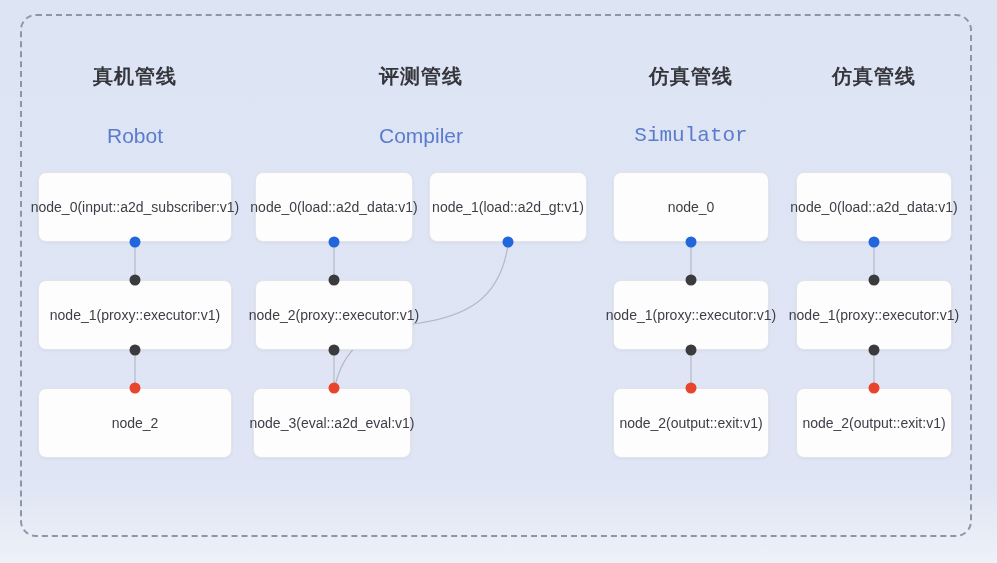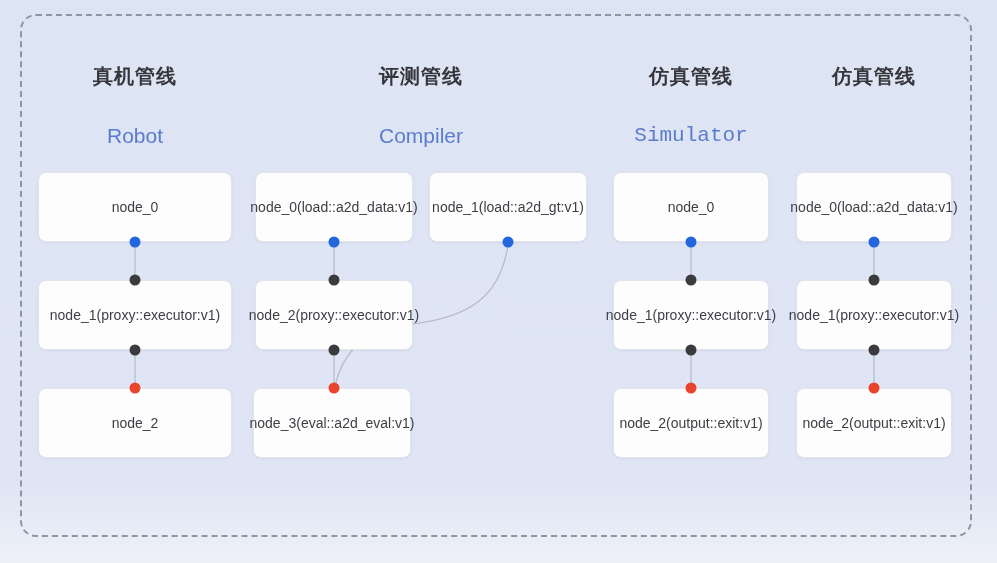--- a/index.html
+++ b/index.html
@@ -126,20 +126,21 @@
     <path d="M691,350 L691,388" fill="none" stroke-width="1.2" stroke="#b3b9c6"></path>
 
     <path d="M874,242 L874,280" fill="none" stroke-width="1.2" stroke="#b3b9c6"></path>
     <path d="M874,350 L874,388" fill="none" stroke-width="1.2" stroke="#b3b9c6"></path>
   </svg>
 
   <div class="boxes-layer">
 
     <div class="node-box b-r0">
       <span class="line1">node_0</span>
+      <span class="line2">(input::a2d_subscriber:v1)</span>
     </div>
     <div class="node-box b-r1">
       <span class="line1">node_1</span>
       <span class="line2">(proxy::executor:v1)</span>
     </div>
     <div class="node-box b-r2">
       <span class="line1">node_2</span>
     </div>
 
     <div class="node-box b-e0">

